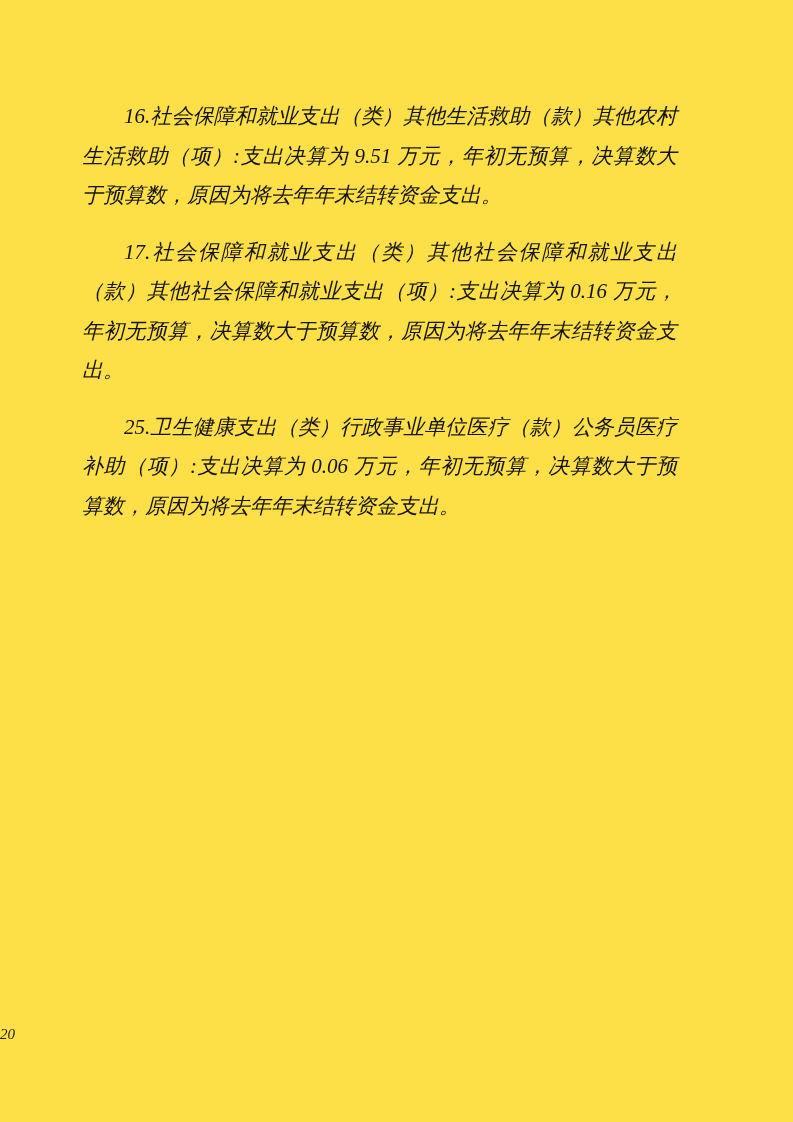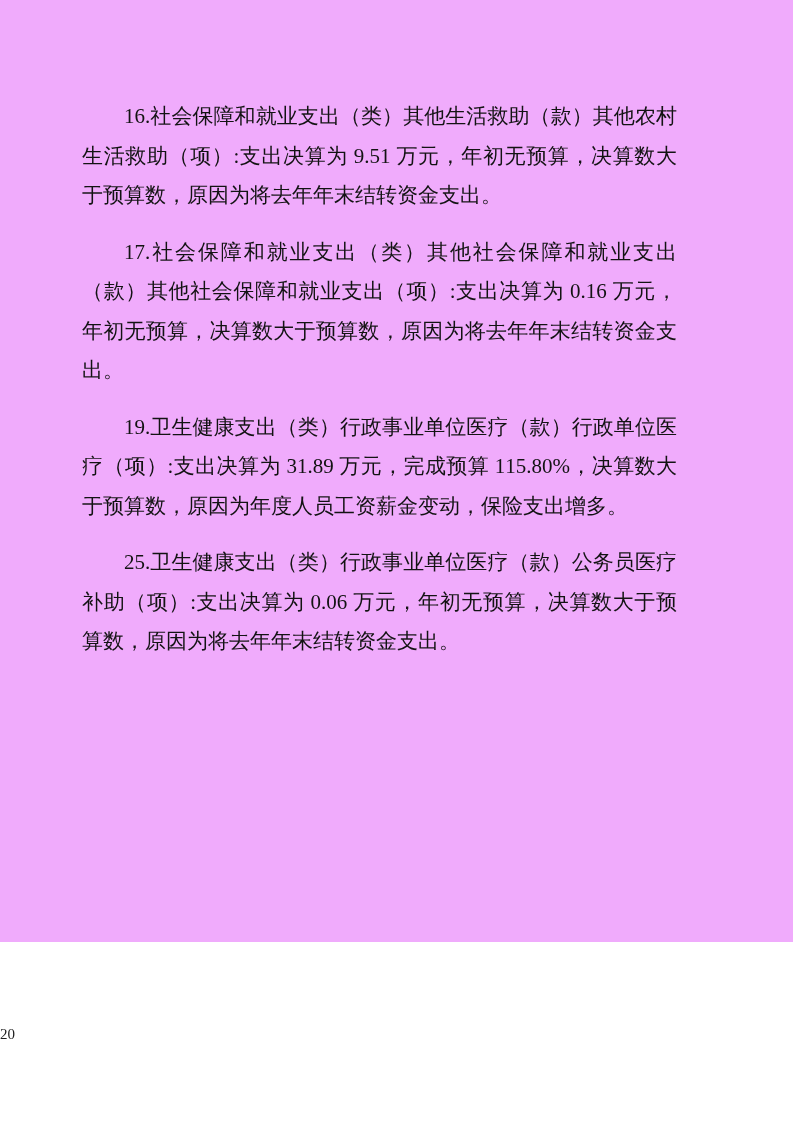--- a/index.html
+++ b/index.html
@@ -12,22 +12,23 @@
     height: 1122px;
     position: relative;
     overflow: hidden;
     font-family: "Liberation Serif", "DejaVu Serif", serif;
   }
   .page {
     position: absolute;
     left: 0;
     top: 0;
     width: 793px;
-    height: 942px;
-    background: #f0abfc;
+    height: 1122px;
+    background: #fde047;
+    font-style: italic;
   }
   .content {
     position: absolute;
     left: 82px;
     top: 97px;
     width: 595px;
   }
   .para {
     margin: 0 0 17px 0;
     padding: 0;
@@ -54,17 +55,16 @@
     color: #1f1f1f;
   }
 </style>
 </head>
 <body>
 
 <div class="page">
   <main class="content">
     <p class="para">16.社会保障和就业支出（类）其他生活救助（款）其他农村生活救助（项）:支出决算为 9.51 万元，年初无预算，决算数大于预算数，原因为将去年年末结转资金支出。</p>
     <p class="para">17.社会保障和就业支出（类）其他社会保障和就业支出（款）其他社会保障和就业支出（项）:支出决算为 0.16 万元，年初无预算，决算数大于预算数，原因为将去年年末结转资金支出。</p>
-    <p class="para">19.卫生健康支出（类）行政事业单位医疗（款）行政单位医疗（项）:支出决算为 31.89 万元，完成预算 115.80%，决算数大于预算数，原因为年度人员工资薪金变动，保险支出增多。</p>
     <p class="para">25.卫生健康支出（类）行政事业单位医疗（款）公务员医疗补助（项）:支出决算为 0.06 万元，年初无预算，决算数大于预算数，原因为将去年年末结转资金支出。</p>
   </main>
   <footer class="page-number">20</footer>
 </div>
 
 </body></html>

